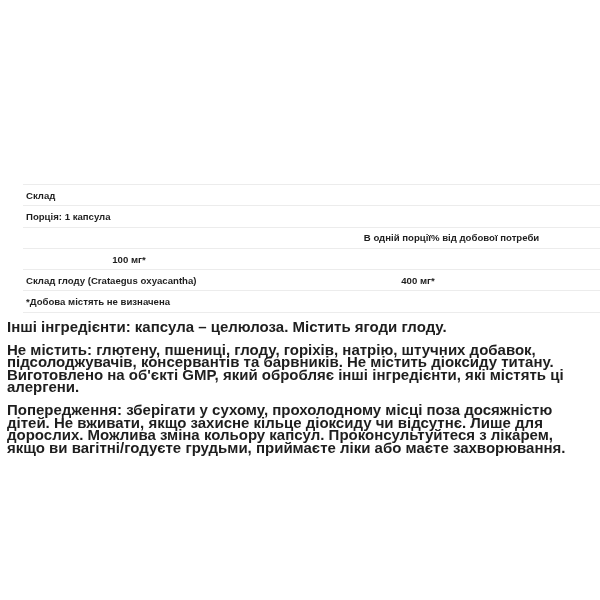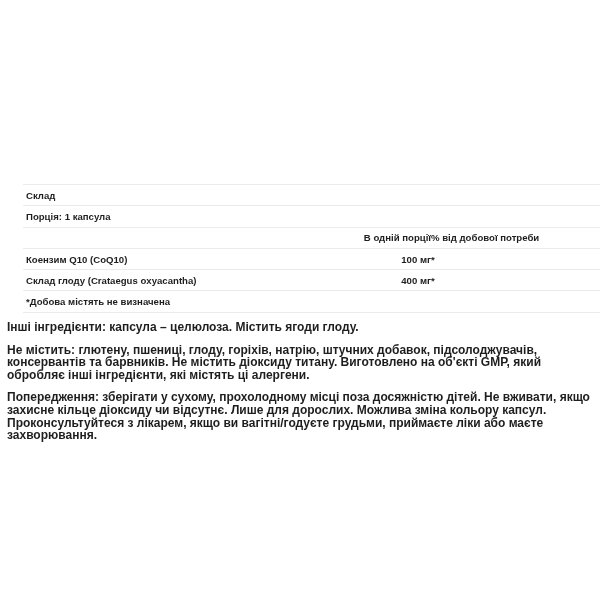--- a/index.html
+++ b/index.html
@@ -17,41 +17,40 @@
       height: 20.3px; border-bottom: 1px solid #ececec;
       display: flex; align-items: center;
       font-size: 9.6px; font-weight: bold; color: #1e1e1e;
     }
     .cell { box-sizing: border-box; white-space: nowrap; }
     .c1 { width: 289px; padding-left: 3px; }
     .c2 { width: 119px; text-align: right; }
     .c3 { flex: 1; }
     .notes {
       position: absolute; left: 7px; top: 321px; width: 586px;
-      font-size: 12px; font-weight: bold; color: #1e1e1e; line-height: 12.6px;
+      font-size: 15px; font-weight: bold; color: #1e1e1e; line-height: 12.6px;
     }
     .notes p { margin: 0 0 10px 0; }
   </style>
 </head>
 <body>
 
 <div class="table">
   <div class="row">
     <span class="cell c1">Склад</span>
   </div>
   <div class="row">
     <span class="cell c1">Порція: 1 капсула</span>
   </div>
   <div class="row">
     <span class="cell c1"></span>
     <span class="cell c2">В одній порції</span>
     <span class="cell c3">% від добової потреби</span>
   </div>
   <div class="row">
-    <span class="cell c1">Коензим Q10 (CoQ10)</span>
     <span class="cell c2">100 мг</span>
     <span class="cell c3">*</span>
   </div>
   <div class="row">
     <span class="cell c1">Склад глоду (Crataegus oxyacantha)</span>
     <span class="cell c2">400 мг</span>
     <span class="cell c3">*</span>
   </div>
   <div class="row">
     <span class="cell c1">*Добова містять не визначена</span>

